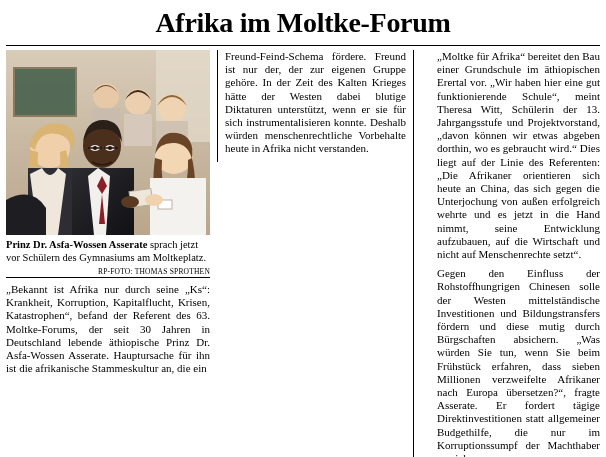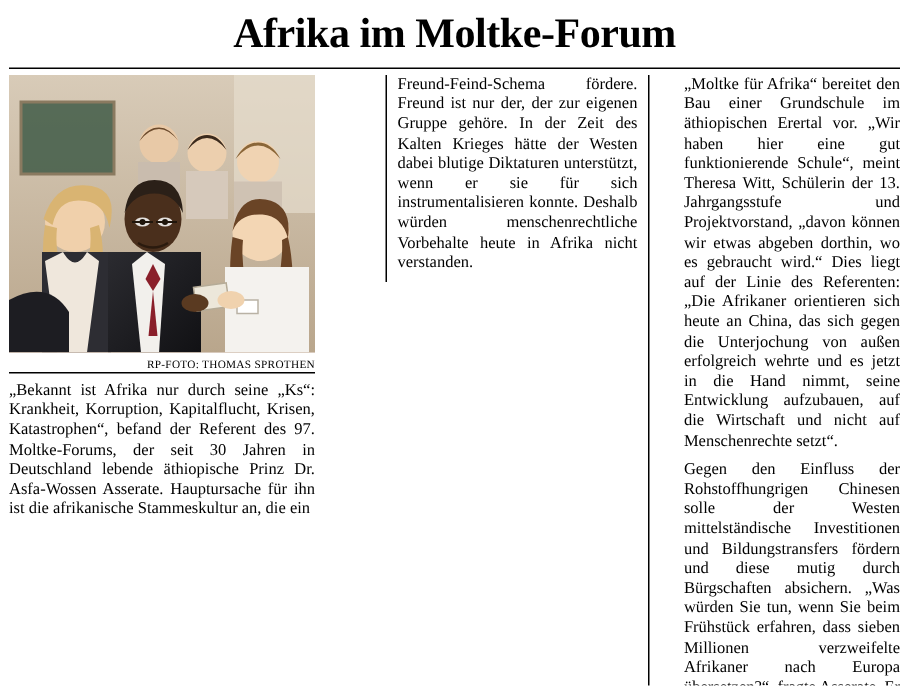--- a/index.html
+++ b/index.html
@@ -44,21 +44,20 @@
     box-sizing: border-box;
   }
   .col-left {
     width: 211px;
     padding-right: 7px;
   }
   .col-mid {
     width: 196px;
     padding: 0 7px;
     border-left: 1px solid #000;
-    margin-left: 40px;
   }
   .col-right {
     width: 187px;
     padding-left: 23px;
     border-left: 1px solid #000;
   }
   
   .photo {
     position: relative;
     width: 204px;
@@ -194,25 +193,28 @@
           <g>
             <rect x="124" y="140" width="22" height="16" fill="#ece7da" stroke="#b5ab97" stroke-width="1" transform="rotate(-8 135 148)"></rect>
             <ellipse cx="124" cy="152" rx="9" ry="6" fill="#5a3a21"></ellipse>
             <ellipse cx="148" cy="150" rx="9" ry="6" fill="#f0d2ae"></ellipse>
           </g>
 
           <path d="M0 150 q26 -14 40 8 l0 27 h-40z" fill="#1d1d22"></path>
         </svg>
       </div>
 
+      <div class="caption">
+        <span>Prinz Dr. Asfa-Wossen Asserate</span><span class="normal"> sprach jetzt vor Schülern des Gymnasiums am Moltkeplatz.</span>
+      </div>
       <div class="credit">RP-FOTO: THOMAS SPROTHEN</div>
 
       <div class="byline-rule"></div>
 
-      <p class="body">„Bekannt ist Afrika nur durch seine „Ks“: Krankheit, Korruption, Kapitalflucht, Krisen, Katastrophen“, befand der Referent des 97. Moltke-Forums, der seit 30 Jahren in Deutschland lebende äthiopische Prinz Dr. Asfa-Wossen Asserate. Hauptursache für ihn ist die afrikanische Stammeskultur an, die ein</p>
+      <p class="body">„Bekannt ist Afrika nur durch seine „Ks“: Krankheit, Korruption, Kapitalflucht, Krisen, Katastrophen“, befand der Referent des 63. Moltke-Forums, der seit 30 Jahren in Deutschland lebende äthiopische Prinz Dr. Asfa-Wossen Asserate. Hauptursache für ihn ist die afrikanische Stammeskultur an, die ein</p>
     </div>
 
     <div class="col col-mid">
       <p class="body">Freund-Feind-Schema fördere. Freund ist nur der, der zur eigenen Gruppe gehöre. In der Zeit des Kalten Krieges hätte der Westen dabei blutige Diktaturen unterstützt, wenn er sie für sich instrumentalisieren konnte. Deshalb würden menschenrechtliche Vorbehalte heute in Afrika nicht verstanden.</p>
     </div>
 
     <div class="col col-right">
       <p class="body">„Moltke für Afrika“ bereitet den Bau einer Grundschule im äthiopischen Erertal vor. „Wir haben hier eine gut funktionierende Schule“, meint Theresa Witt, Schülerin der 13. Jahrgangsstufe und Projektvorstand, „davon können wir etwas abgeben dorthin, wo es gebraucht wird.“ Dies liegt auf der Linie des Referenten: „Die Afrikaner orientieren sich heute an China, das sich gegen die Unterjochung von außen erfolgreich wehrte und es jetzt in die Hand nimmt, seine Entwicklung aufzubauen, auf die Wirtschaft und nicht auf Menschenrechte setzt“.</p>
       <p class="body">Gegen den Einfluss der Rohstoffhungrigen Chinesen solle der Westen mittelständische Investitionen und Bildungstransfers fördern und diese mutig durch Bürgschaften absichern. „Was würden Sie tun, wenn Sie beim Frühstück erfahren, dass sieben Millionen verzweifelte Afrikaner nach Europa übersetzen?“, fragte Asserate. Er fordert tägige Direktinvestitionen statt allgemeiner Budgethilfe, die nur im Korruptionssumpf der Machthaber versickere.</p>
     </div>

